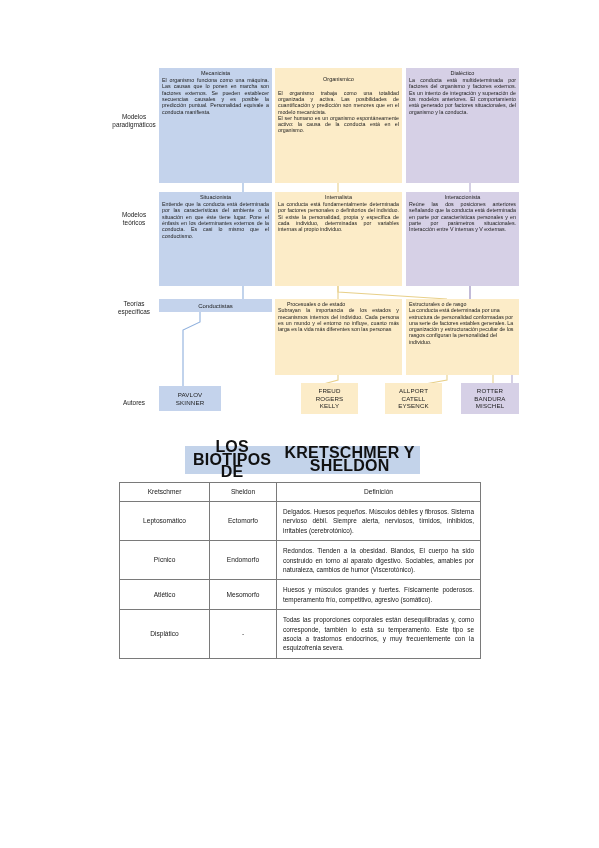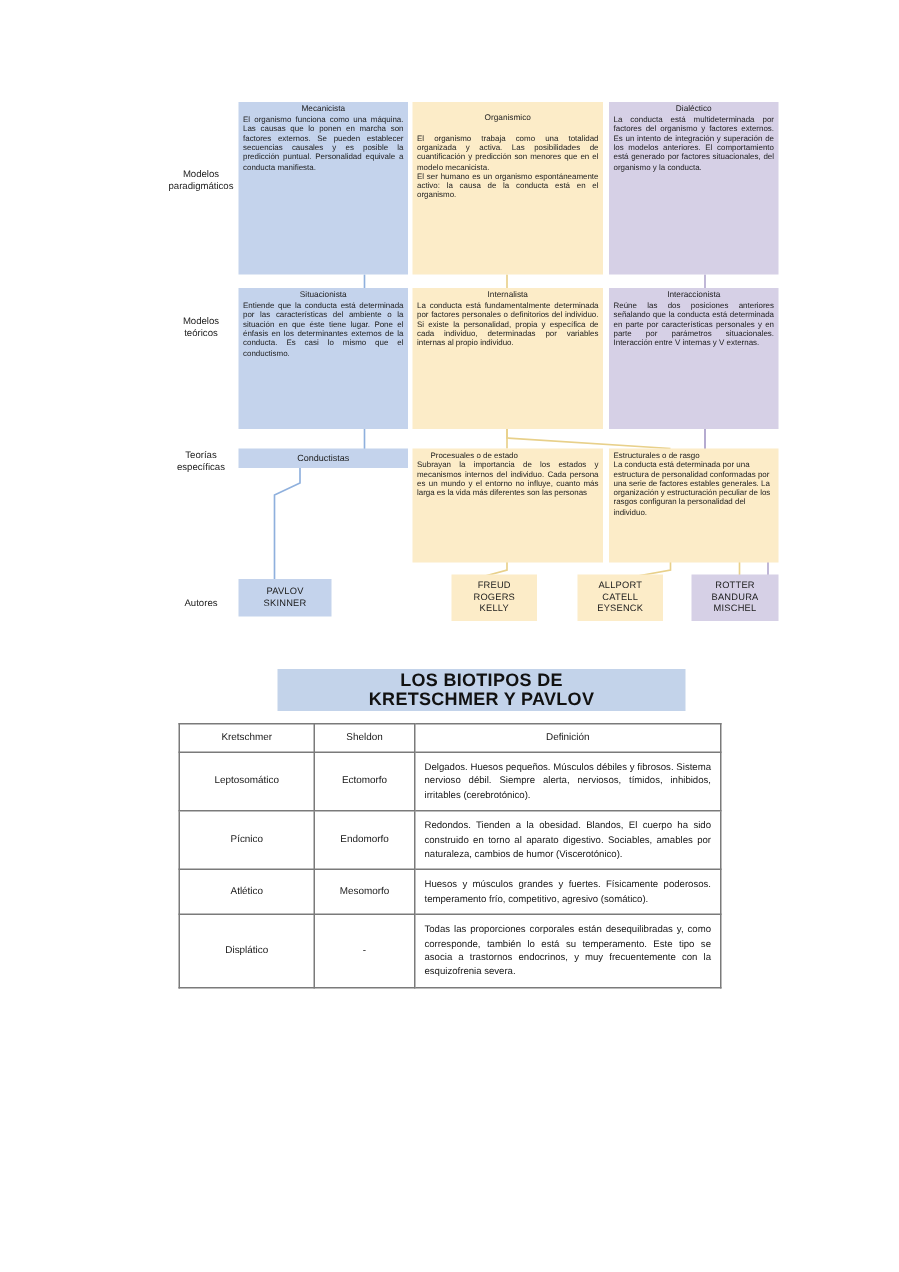--- a/index.html
+++ b/index.html
@@ -40,24 +40,24 @@
   .authbox{
     position:absolute;box-sizing:border-box;
     font-size:6.2px;line-height:7.6px;text-align:center;
     display:flex;flex-direction:column;align-items:center;justify-content:center;
     color:#1b1b1b;letter-spacing:.15px;
   }
 
   
   #tablewrap{position:absolute;left:0;top:438px;width:599px;}
   #banner{
-    position:absolute;left:185px;top:8px;width:272px;height:28px;
+    position:absolute;left:185px;top:8px;width:235px;height:28px;
     background:#c3d3ea;
-    display:flex;flex-direction:column;align-items:center;justify-content:center;
-    font-size:12px;font-weight:bold;line-height:12.6px;color:#111;
+    display:flex;flex-direction:row;align-items:center;justify-content:center;
+    font-size:16px;font-weight:bold;line-height:12.6px;color:#111;
     letter-spacing:.2px;text-align:center;
   }
   table.biotipos{
     position:absolute;left:119px;top:44px;width:361px;
     border-collapse:collapse;
     table-layout:fixed;
   }
   table.biotipos td,table.biotipos th{
     border:0.8px solid #7a7a7a;
     vertical-align:middle;
@@ -186,21 +186,21 @@
     <span>BANDURA</span>
     <span>MISCHEL</span>
   </div>
 
 </div>
 
 <div id="tablewrap">
 
   <div id="banner">
     <span>LOS BIOTIPOS DE</span>
-    <span>KRETSCHMER Y PAVLOV</span>
+    <span>KRETSCHMER Y SHELDON</span>
   </div>
 
   <table class="biotipos">
     <colgroup>
       <col class="colw1">
         <col class="colw2">
         <col class="colw3">
     </colgroup>
     <thead>
       <tr>

